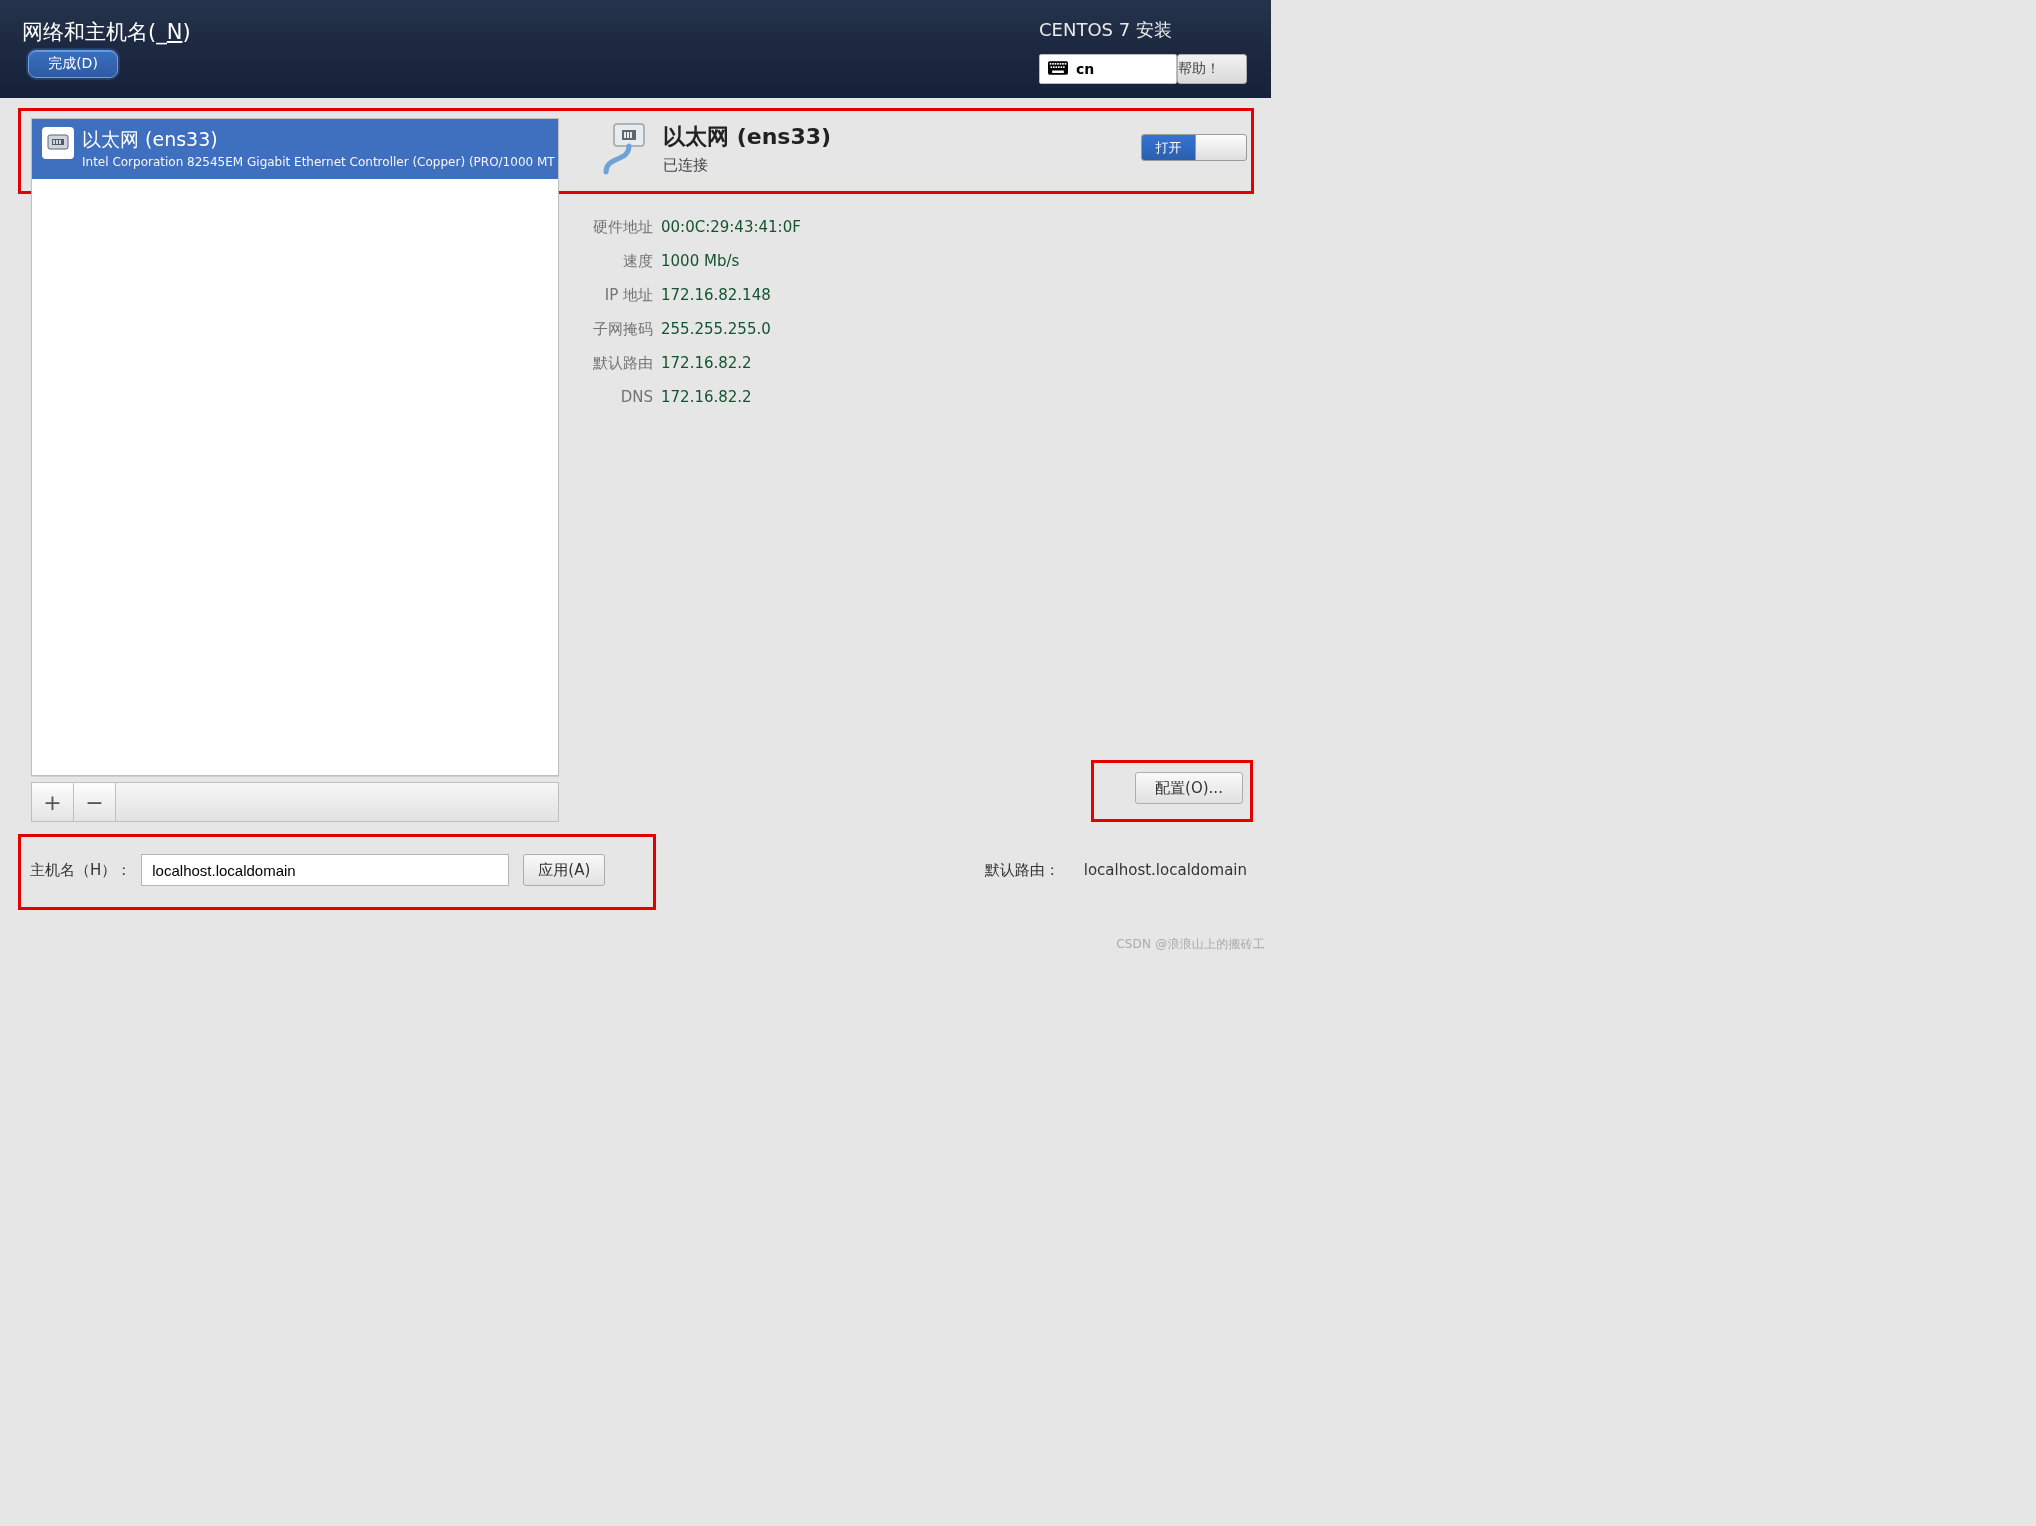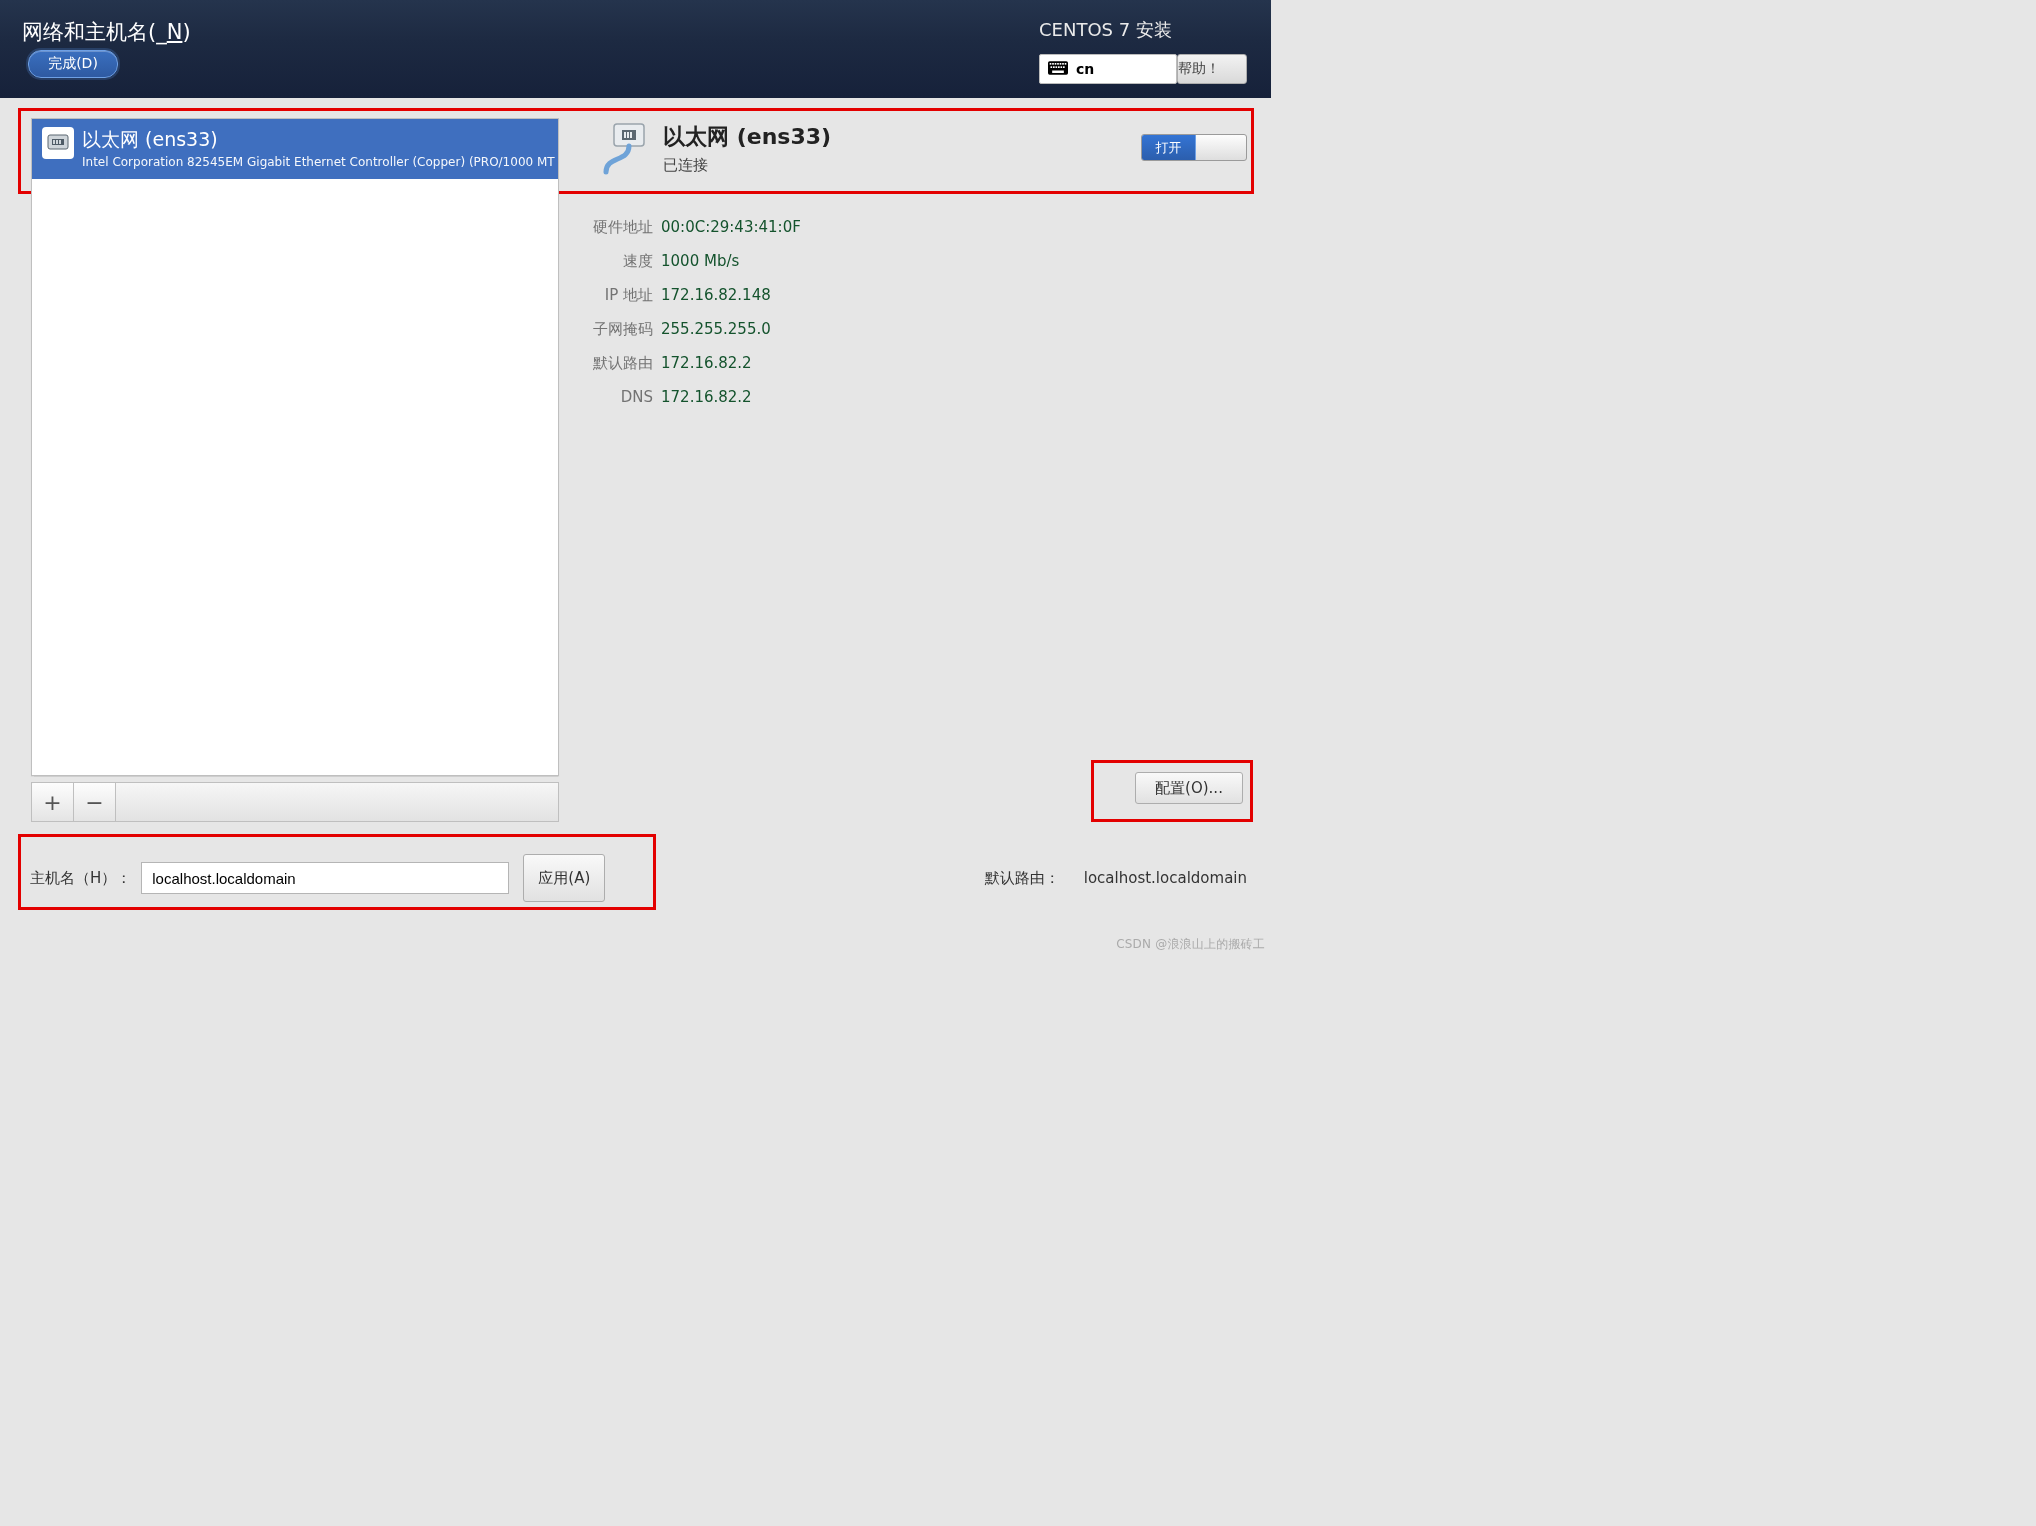--- a/index.html
+++ b/index.html
@@ -25,21 +25,21 @@
     left: 22px; top: 18px;
     font-size: 21px;
   }
   .header .title .underline { text-decoration: underline; }
   .header .done-btn {
     position: absolute;
     left: 28px; top: 50px;
     width: 90px; height: 28px;
     background: linear-gradient(180deg, #3a6fbf 0%, #2e5aa2 100%);
     border: 1px solid #6ea0e5;
-    border-radius: 13px;
+    border-radius: 8px;
     color: #fff; font-size: 14px;
     display: flex; align-items: center; justify-content: center;
     box-shadow: inset 0 1px 0 rgba(255,255,255,0.25), 0 0 0 2px rgba(60,100,160,0.4);
     cursor: pointer;
   }
   .header .right-block {
     position: absolute; right: 24px; top: 18px;
     text-align: left;
   }
   .header .right-block .subtitle { font-size: 18px; color: #eaeaea; }
@@ -163,21 +163,21 @@
   .hostname-row {
     position: absolute; left: 30px; top: 756px; right: 24px;
     display: flex; align-items:center;
   }
   .hostname-row .lbl { font-size: 15px; color:#333; margin-right: 10px;}
   .hostname-row input.host {
     width: 368px; height: 32px;
     border: 1px solid #b5b5b5; background:#fff; padding: 0 10px; font-size: 15px;
   }
   .hostname-row .apply-btn {
-    width: 82px; height: 48px; margin-left: 14px;
+    width: 82px; height: 32px; margin-left: 14px;
     background: linear-gradient(#f9f9f9,#e1e1e1);
     border: 1px solid #adadad; border-radius:3px;
     display:flex; align-items:center; justify-content:center;
     font-size: 15px; color:#333; cursor:pointer;
   }
   .hostname-row .spacer { flex:1; }
   .hostname-row .cur-lbl { font-size:15px; color:#333; margin-right: 24px;}
   .hostname-row .cur-val { font-size:15px; color:#333; }
 
   .watermark {

